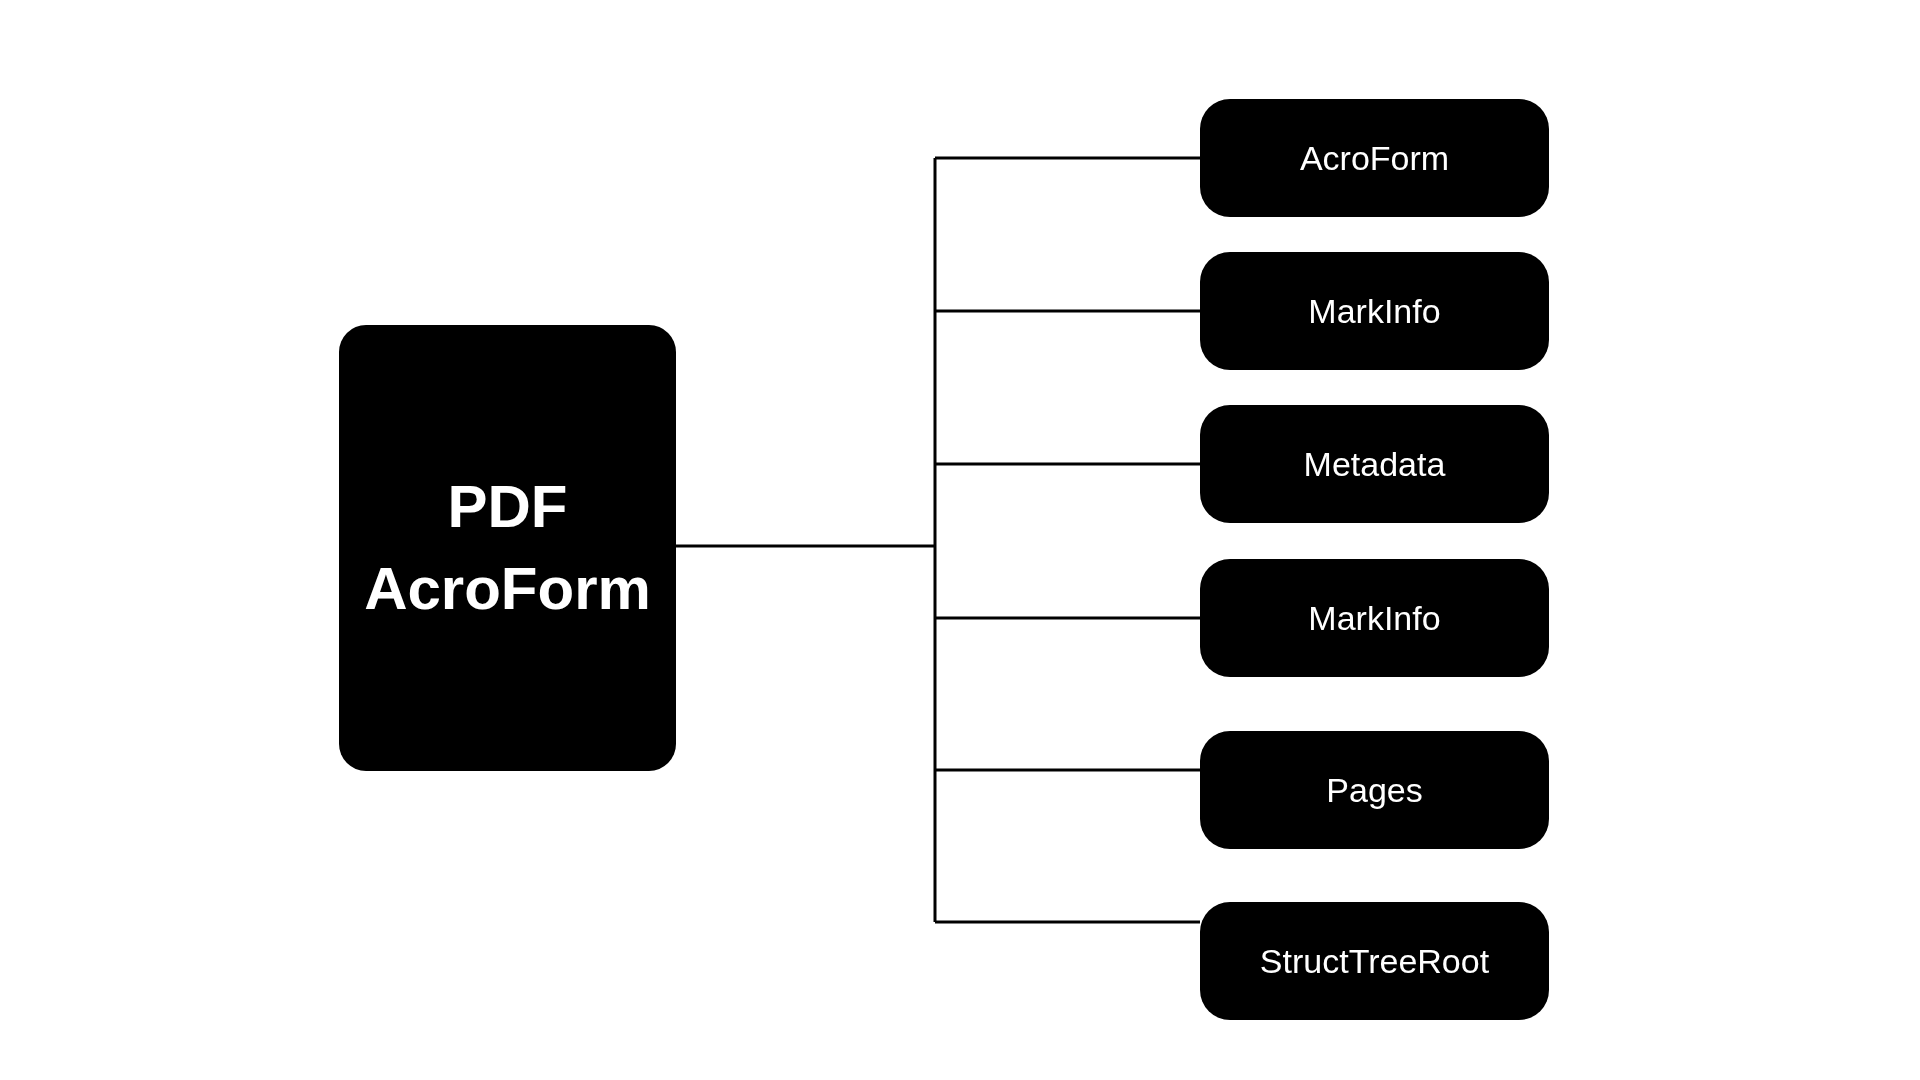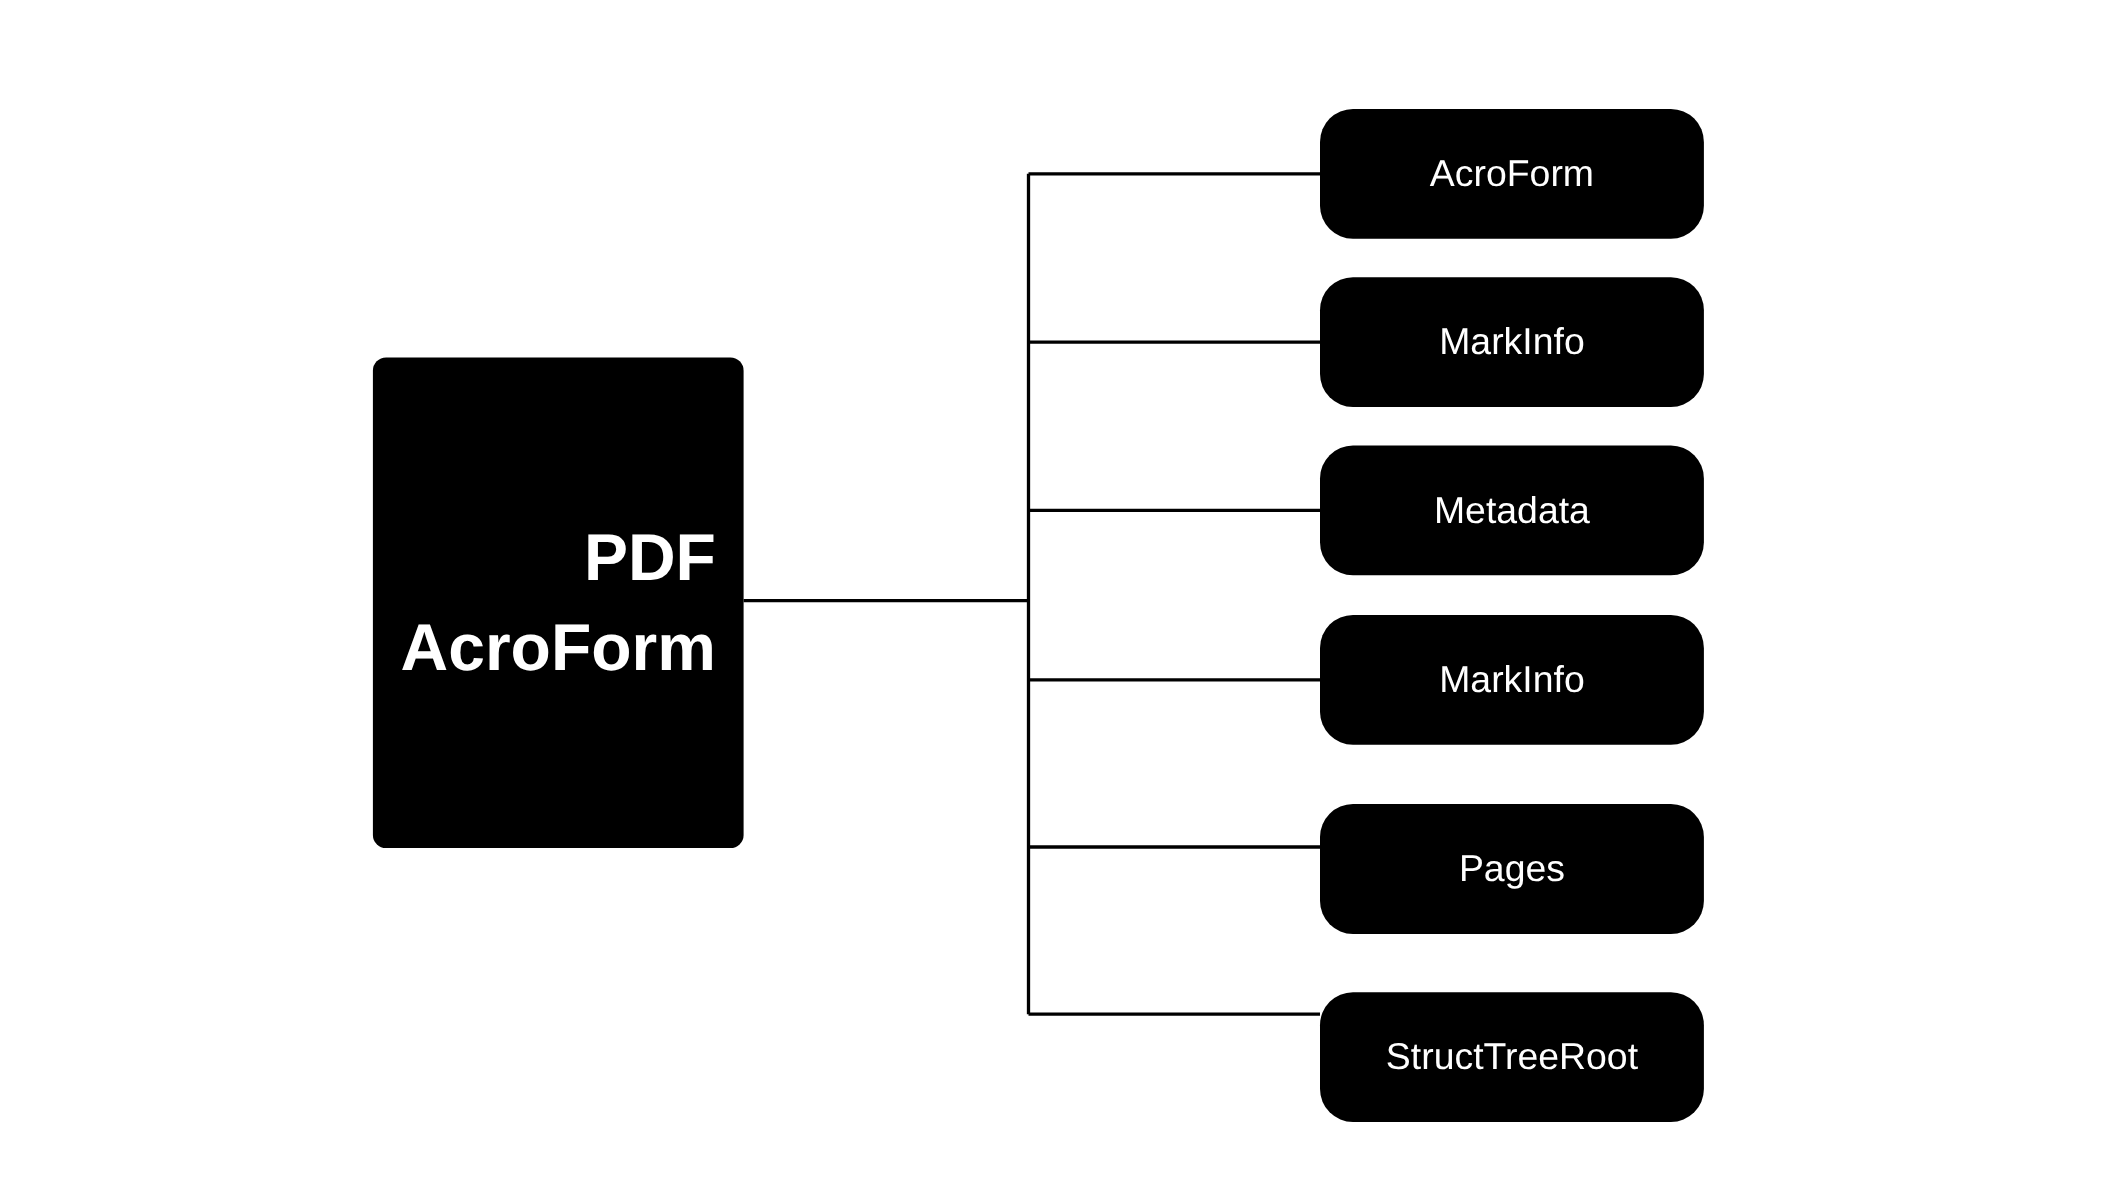--- a/index.html
+++ b/index.html
@@ -35,25 +35,24 @@
     align-items: center;
     justify-content: center;
     text-align: center;
     box-sizing: border-box;
   }
   .root-node {
     left: 339px;
     top: 325px;
     width: 337px;
     height: 446px;
-    border-radius: 12px;
+    border-radius: 27px;
     font-size: 60px;
     font-weight: bold;
     line-height: 82px;
-    text-align: right;
   }
   .root-node .line {
     display: block;
   }
   .child-node {
     left: 1200px;
     width: 349px;
     height: 118px;
     border-radius: 30px;
     font-size: 34px;

